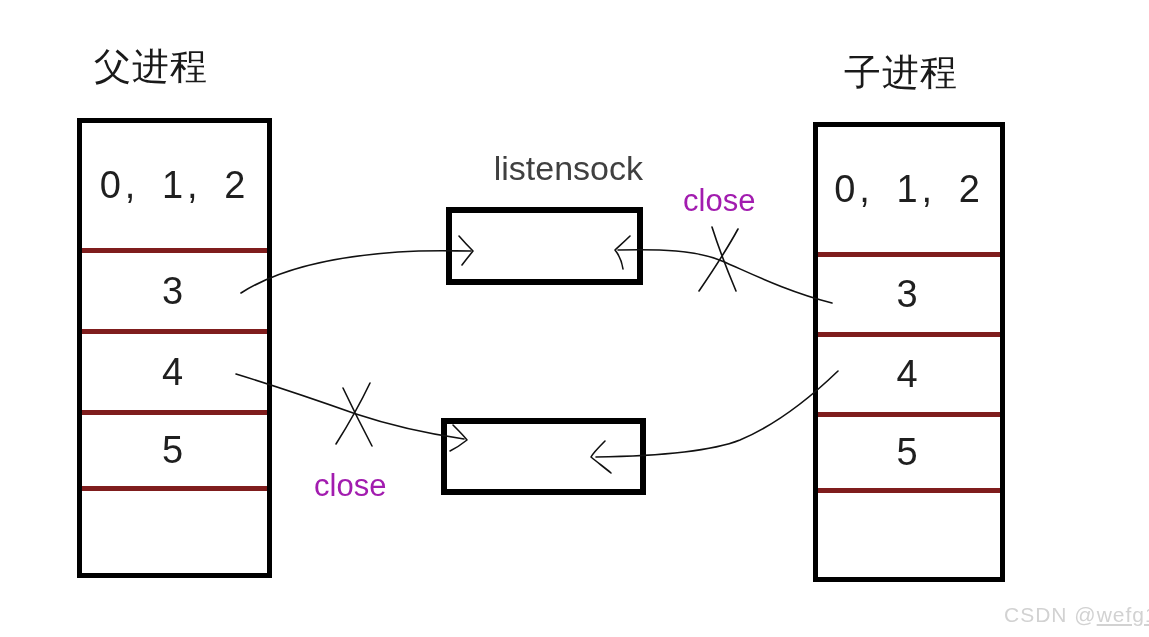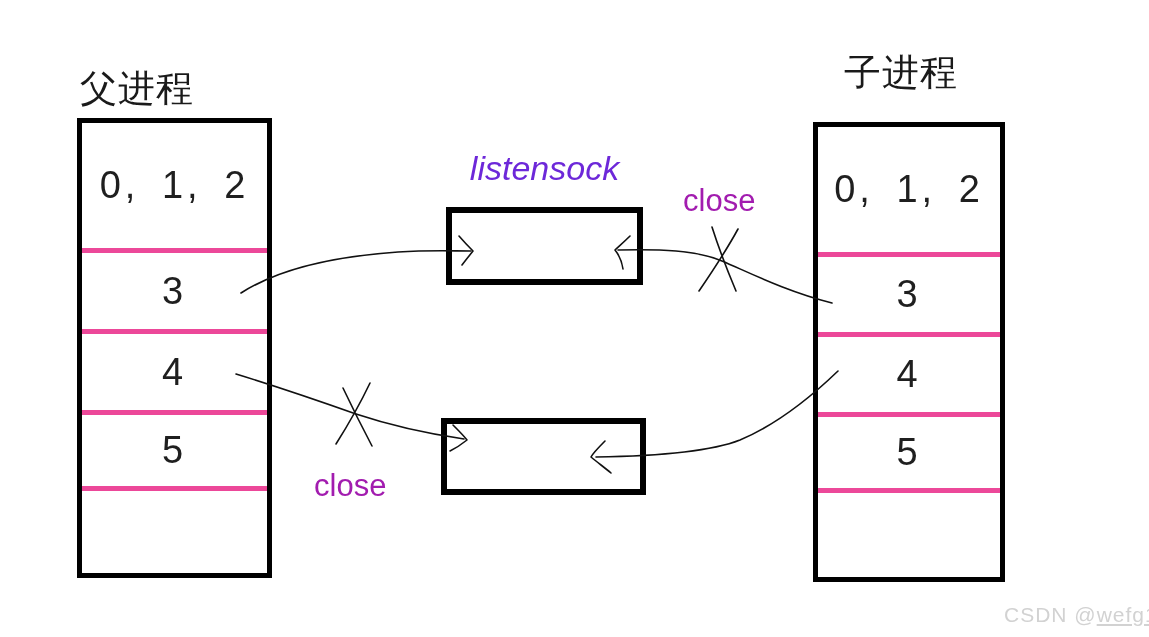--- a/index.html
+++ b/index.html
@@ -3,32 +3,32 @@
 <meta charset="utf-8">
 <style>
   html,body { margin:0; padding:0; background:#ffffff; }
   .canvas {
     position:relative; width:1149px; height:637px; background:#ffffff;
     font-family:"Liberation Sans", sans-serif; overflow:hidden; color:#1f1f1f;
   }
   .proc-title {
     position:absolute; font-size:37px; letter-spacing:1px; color:#1a1a1a; white-space:nowrap;
   }
-  .title-parent { left:80px; top:42px;margin-top:22px; }
+  .title-parent { left:94px; top:42px; }
   .title-child  { left:844px; top:48px; }
 
   .fd-table {
     position:absolute; width:195px; height:460px; box-sizing:border-box;
     border:5px solid #000; background:#fff; display:flex; flex-direction:column;
   }
   .t-parent { left:77px; top:118px; }
   .t-child  { left:813px; top:122px; width:192px; }
 
   .fd-row {
-    box-sizing:border-box; border-bottom:5px solid #ec4899;
+    box-sizing:border-box; border-bottom:5px solid #7f1d1d;
     display:flex; align-items:center; justify-content:center;
     font-size:38px; letter-spacing:4px; word-spacing:8px; color:#1f1f1f;
   }
   .fd-row:last-child { border-bottom:none; }
   .t-parent .fd-row:nth-child(1){ flex:0 0 130px; }
   .t-parent .fd-row:nth-child(2){ flex:0 0 81px; }
   .t-parent .fd-row:nth-child(3){ flex:0 0 81px; }
   .t-parent .fd-row:nth-child(4){ flex:0 0 76px; }
   .t-parent .fd-row:nth-child(5){ flex:1 1 auto; }
   .t-child .fd-row:nth-child(1){ flex:0 0 130px; }
@@ -37,21 +37,21 @@
   .t-child .fd-row:nth-child(4){ flex:0 0 76px; }
   .t-child .fd-row:nth-child(5){ flex:1 1 auto; }
 
   .mid-box {
     position:absolute; box-sizing:border-box; border:6px solid #000; background:#fff;
   }
   .box-listensock { left:446px; top:207px; width:197px; height:78px; }
   .box-scketfd    { left:441px; top:418px; width:205px; height:77px; }
 
   .box-label {
-    position:absolute; font-size:34px; color:#6d28d9; text-align:center; white-space:nowrap;font-style:italic;
+    position:absolute; font-size:34px; color:#404040; text-align:right; white-space:nowrap;
   }
   .label-listensock { left:446px; top:149px; width:197px; }
   .label-scketfd    { left:441px; top:368px; width:205px; }
 
   .close-label {
     position:absolute; font-size:31px; color:#a21caf; white-space:nowrap;
   }
   .close-top    { left:683px; top:183px; }
   .close-bottom { left:314px; top:468px; }
 

